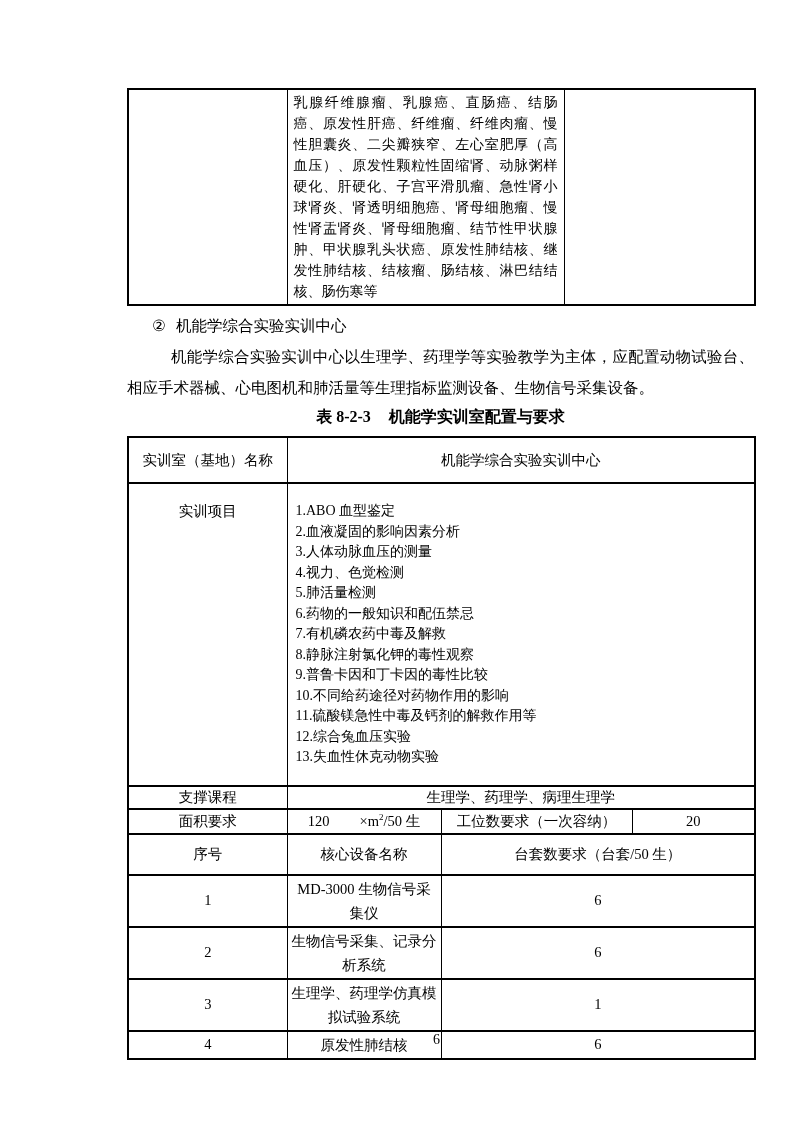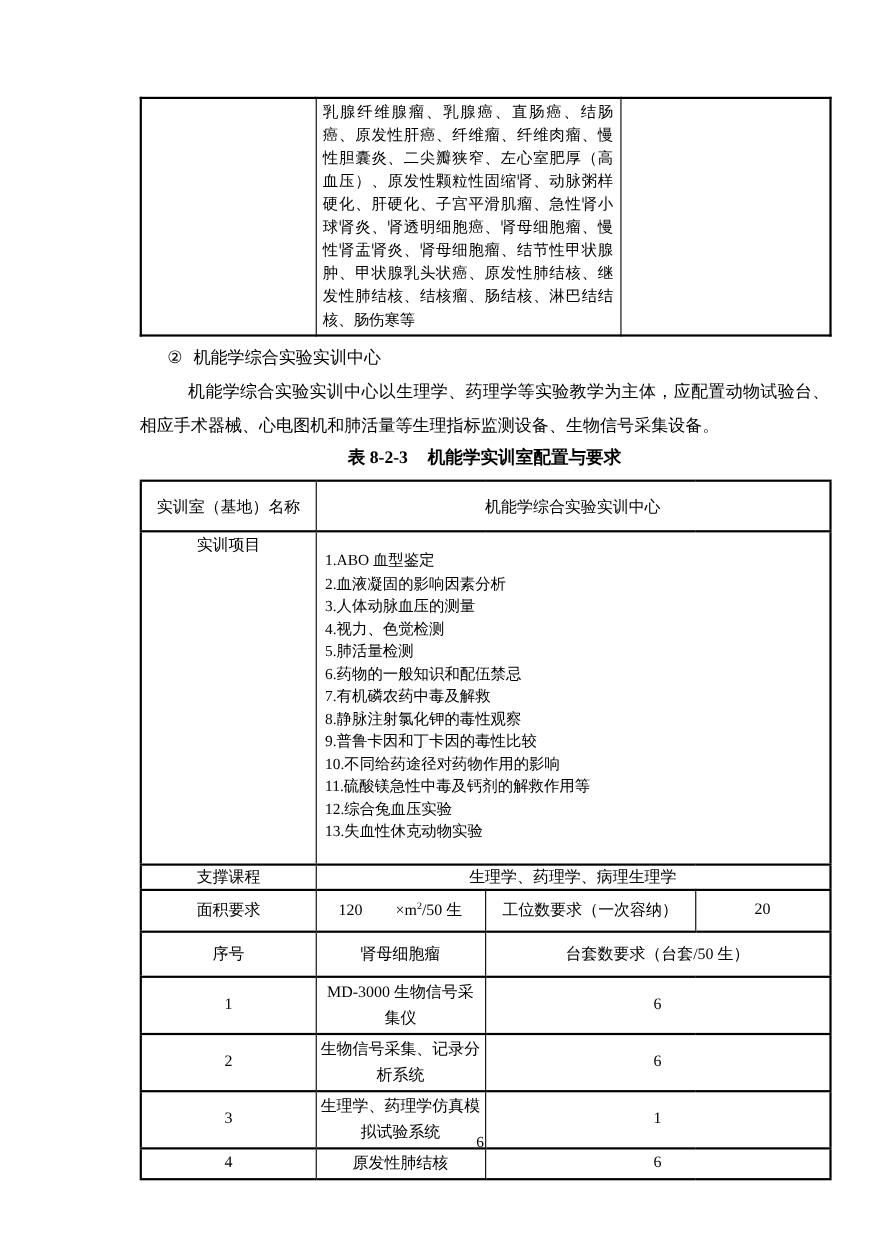--- a/index.html
+++ b/index.html
@@ -77,29 +77,29 @@
   table.t2 td {
     border: 1px solid #000;
     border-top-width: 2px;
     border-bottom-width: 2px;
     text-align: center;
     vertical-align: middle;
     padding: 1px 4px;
   }
   table.t2 tr.r-name td { height: 46px; }
   table.t2 tr.r-courses td { height: 20px; }
-  table.t2 tr.r-area td { height: 38px; }
+  table.t2 tr.r-area td { height: 25px; }
   table.t2 tr.r-head td { height: 41px; }
   table.t2 tr.r-eq1 td { height: 48px; }
   table.t2 tr.r-eq2 td { height: 52px; }
   table.t2 tr.r-eq3 td { height: 52px; }
   table.t2 tr.r-eq4 td { height: 28px; }
   table.t2 td.items-label {
     vertical-align: top;
-    padding-top: 2px;
+    padding-top: 18px;
   }
   table.t2 td.items-cell {
     text-align: left;
     vertical-align: top;
     padding: 17px 8px;
     font-size: 14px;
   }
   .item-line { line-height: 20.5px; }
   .area-unit { margin-left: 30px; }
   .area-unit sup { font-size: 9px; }
@@ -181,21 +181,21 @@
 
       <tr class="r-area">
         <td>面积要求</td>
         <td><span>120</span><span class="area-unit"><span>×m</span><sup>2</sup><span>/50 生</span></span></td>
         <td>工位数要求（一次容纳）</td>
         <td>20</td>
       </tr>
 
       <tr class="r-head">
         <td>序号</td>
-        <td>肾母细胞瘤</td>
+        <td>核心设备名称</td>
         <td colspan="2">台套数要求（台套/50 生）</td>
       </tr>
 
       <tr class="r-eq1">
         <td>1</td>
         <td class="eq-name">MD-3000 生物信号采集仪</td>
         <td colspan="2">6</td>
       </tr>
       <tr class="r-eq2">
         <td>2</td>

